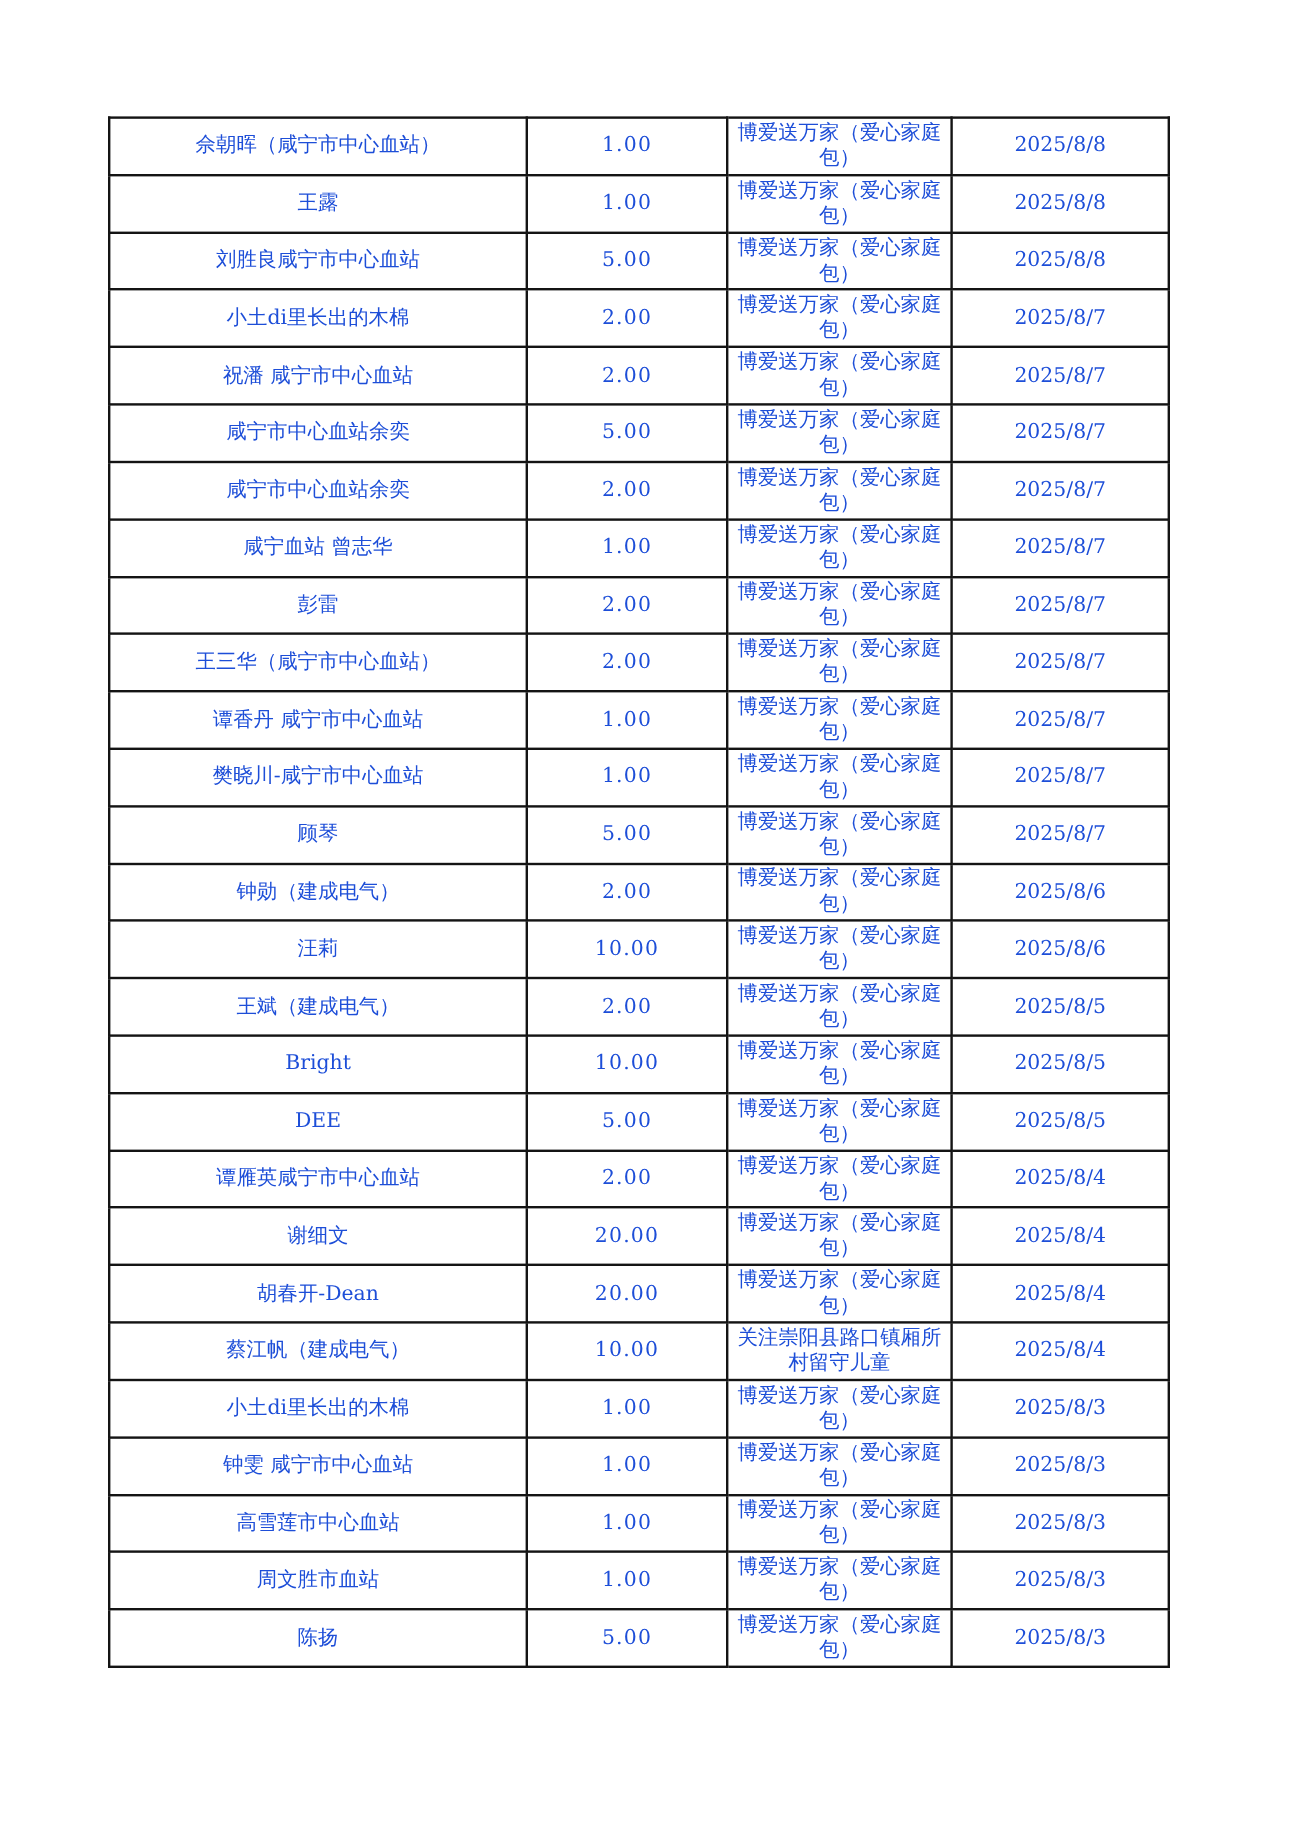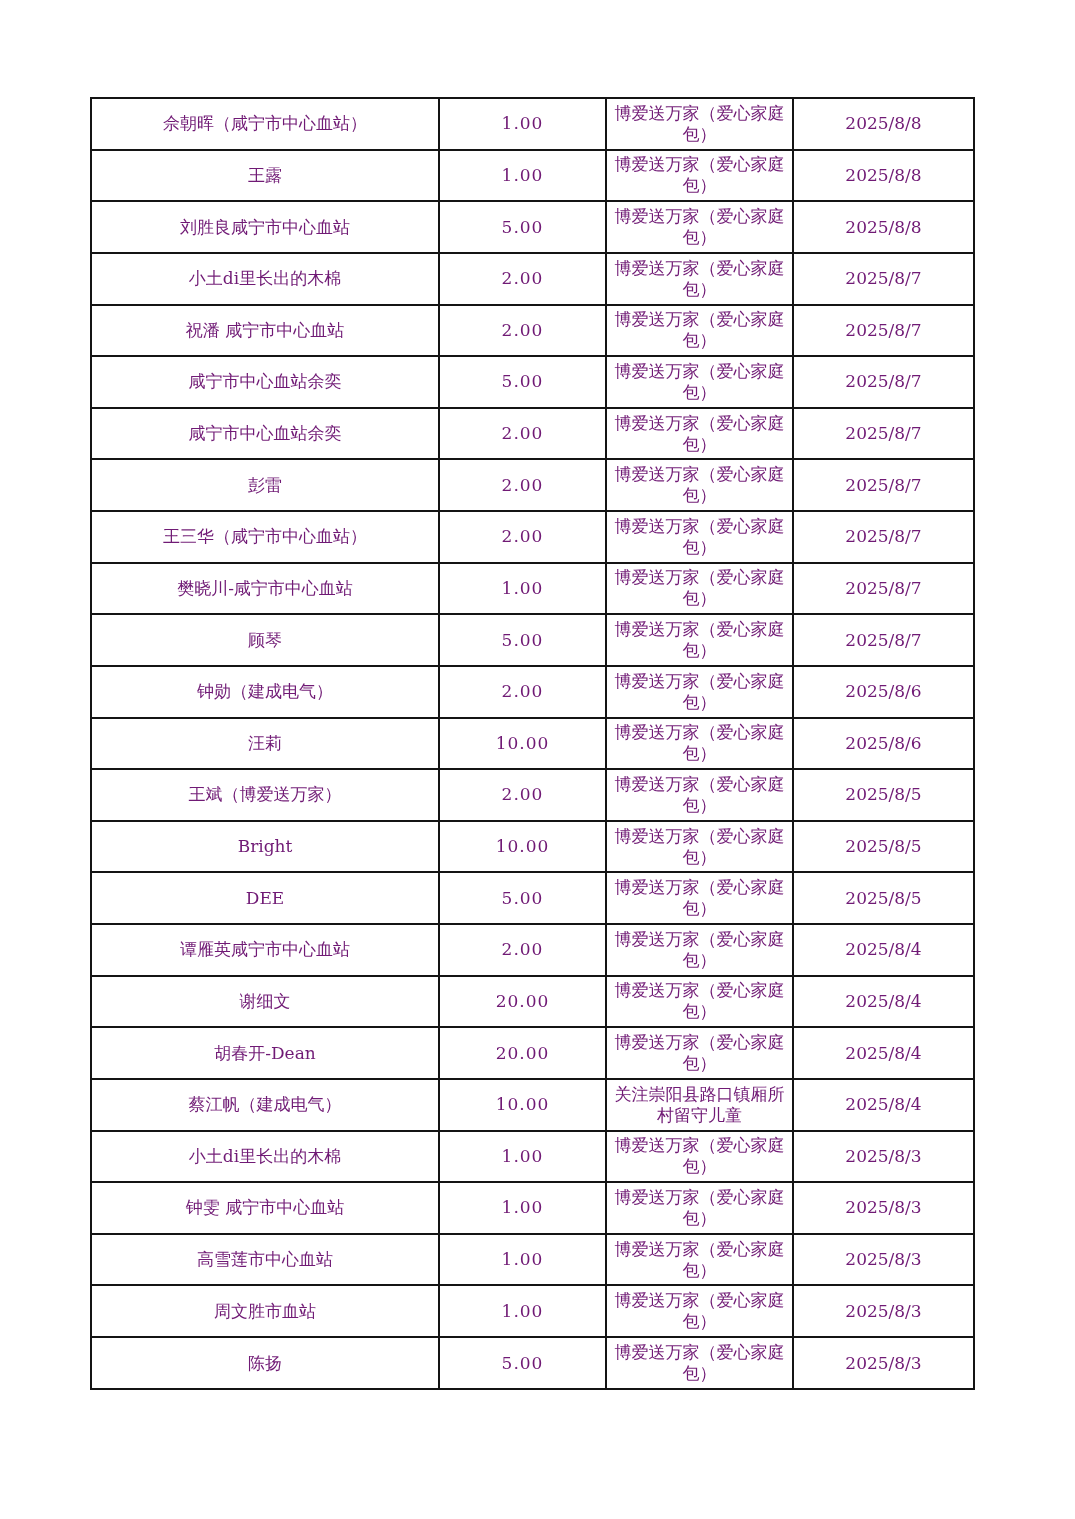--- a/index.html
+++ b/index.html
@@ -7,21 +7,21 @@
     padding: 0;
     background: #ffffff;
   }
   .page {
     position: relative;
     width: 1075px;
     height: 1519px;
     background: #ffffff;
     overflow: hidden;
     font-family: "DejaVu Serif", "Liberation Serif", serif;
-    color: #701a75;
+    color: #1d4ed8;
   }
   table.donation-table {
     position: absolute;
     left: 90px;
     top: 97px;
     width: 843px;
     height: 1293px;
     border-collapse: collapse;
     table-layout: fixed;
     border: 2px solid #141414;
@@ -83,28 +83,40 @@
     <td class="col-project">博爱送万家（爱心家庭包）</td>
     <td class="col-date">2025/8/7</td>
   </tr>
         <tr>
     <td class="col-donor">咸宁市中心血站余奕</td>
     <td class="col-amount">2.00</td>
     <td class="col-project">博爱送万家（爱心家庭包）</td>
     <td class="col-date">2025/8/7</td>
   </tr>
         <tr>
+    <td class="col-donor">咸宁血站 曾志华</td>
+    <td class="col-amount">1.00</td>
+    <td class="col-project">博爱送万家（爱心家庭包）</td>
+    <td class="col-date">2025/8/7</td>
+  </tr>
+        <tr>
     <td class="col-donor">彭雷</td>
     <td class="col-amount">2.00</td>
     <td class="col-project">博爱送万家（爱心家庭包）</td>
     <td class="col-date">2025/8/7</td>
   </tr>
         <tr>
     <td class="col-donor">王三华（咸宁市中心血站）</td>
     <td class="col-amount">2.00</td>
+    <td class="col-project">博爱送万家（爱心家庭包）</td>
+    <td class="col-date">2025/8/7</td>
+  </tr>
+        <tr>
+    <td class="col-donor">谭香丹 咸宁市中心血站</td>
+    <td class="col-amount">1.00</td>
     <td class="col-project">博爱送万家（爱心家庭包）</td>
     <td class="col-date">2025/8/7</td>
   </tr>
         <tr>
     <td class="col-donor">樊晓川-咸宁市中心血站</td>
     <td class="col-amount">1.00</td>
     <td class="col-project">博爱送万家（爱心家庭包）</td>
     <td class="col-date">2025/8/7</td>
   </tr>
         <tr>
@@ -119,21 +131,21 @@
     <td class="col-project">博爱送万家（爱心家庭包）</td>
     <td class="col-date">2025/8/6</td>
   </tr>
         <tr>
     <td class="col-donor">汪莉</td>
     <td class="col-amount">10.00</td>
     <td class="col-project">博爱送万家（爱心家庭包）</td>
     <td class="col-date">2025/8/6</td>
   </tr>
         <tr>
-    <td class="col-donor">王斌（博爱送万家）</td>
+    <td class="col-donor">王斌（建成电气）</td>
     <td class="col-amount">2.00</td>
     <td class="col-project">博爱送万家（爱心家庭包）</td>
     <td class="col-date">2025/8/5</td>
   </tr>
         <tr>
     <td class="col-donor">Bright</td>
     <td class="col-amount">10.00</td>
     <td class="col-project">博爱送万家（爱心家庭包）</td>
     <td class="col-date">2025/8/5</td>
   </tr>

